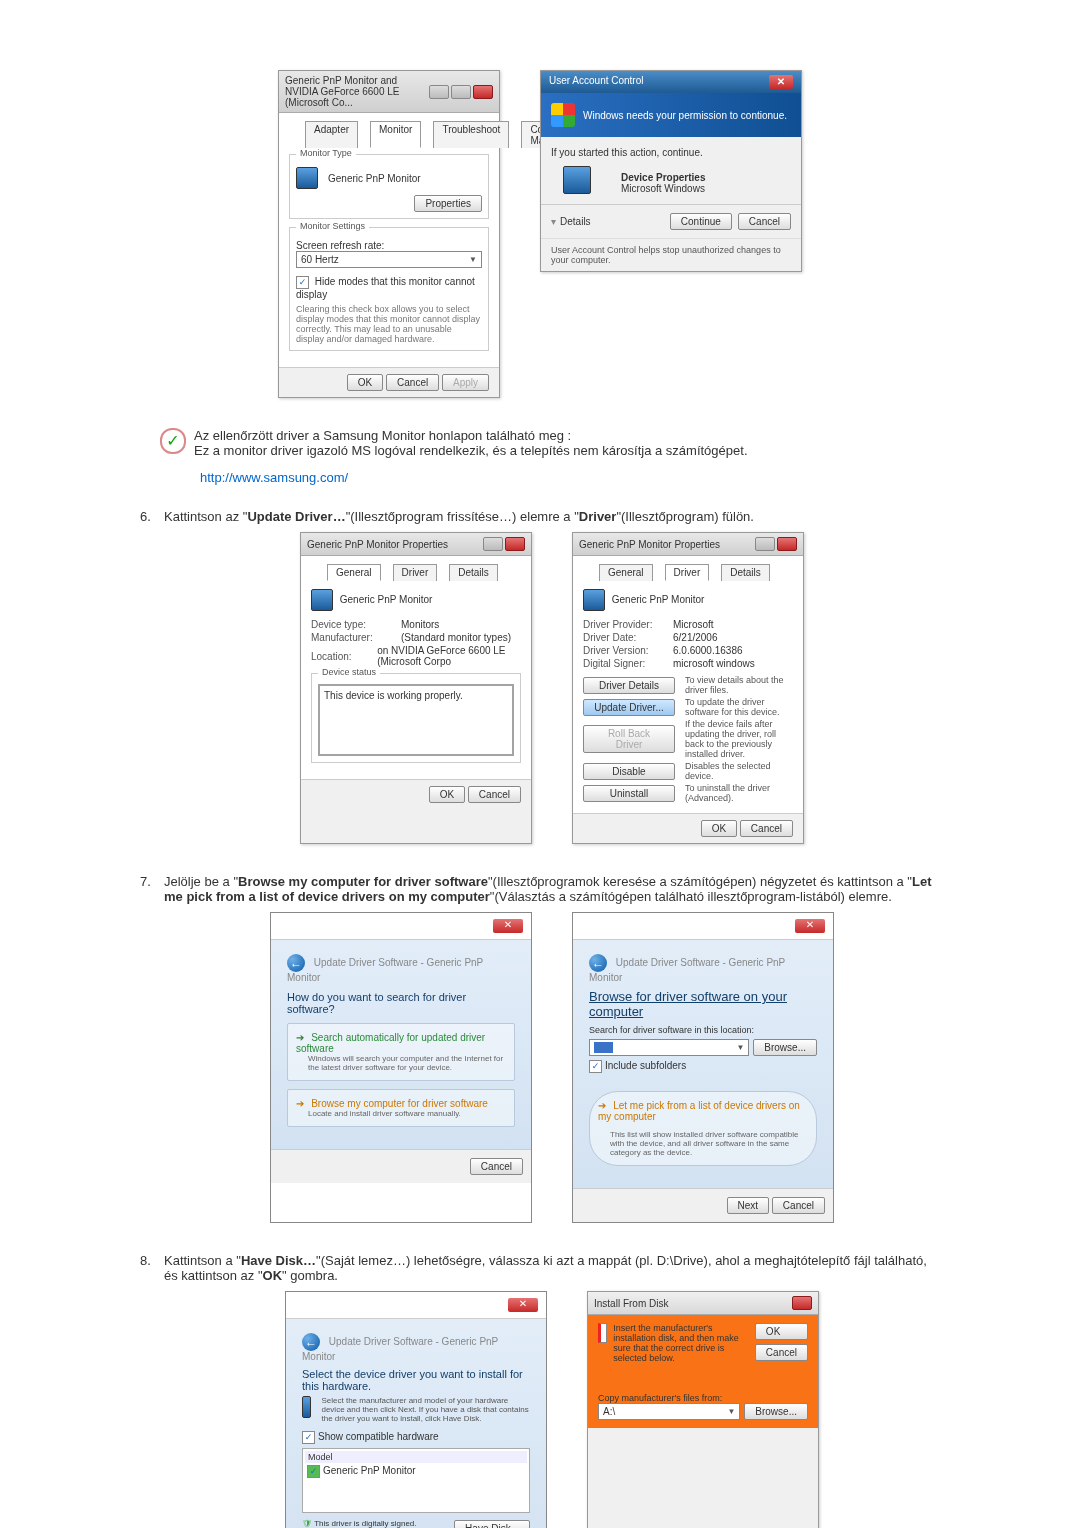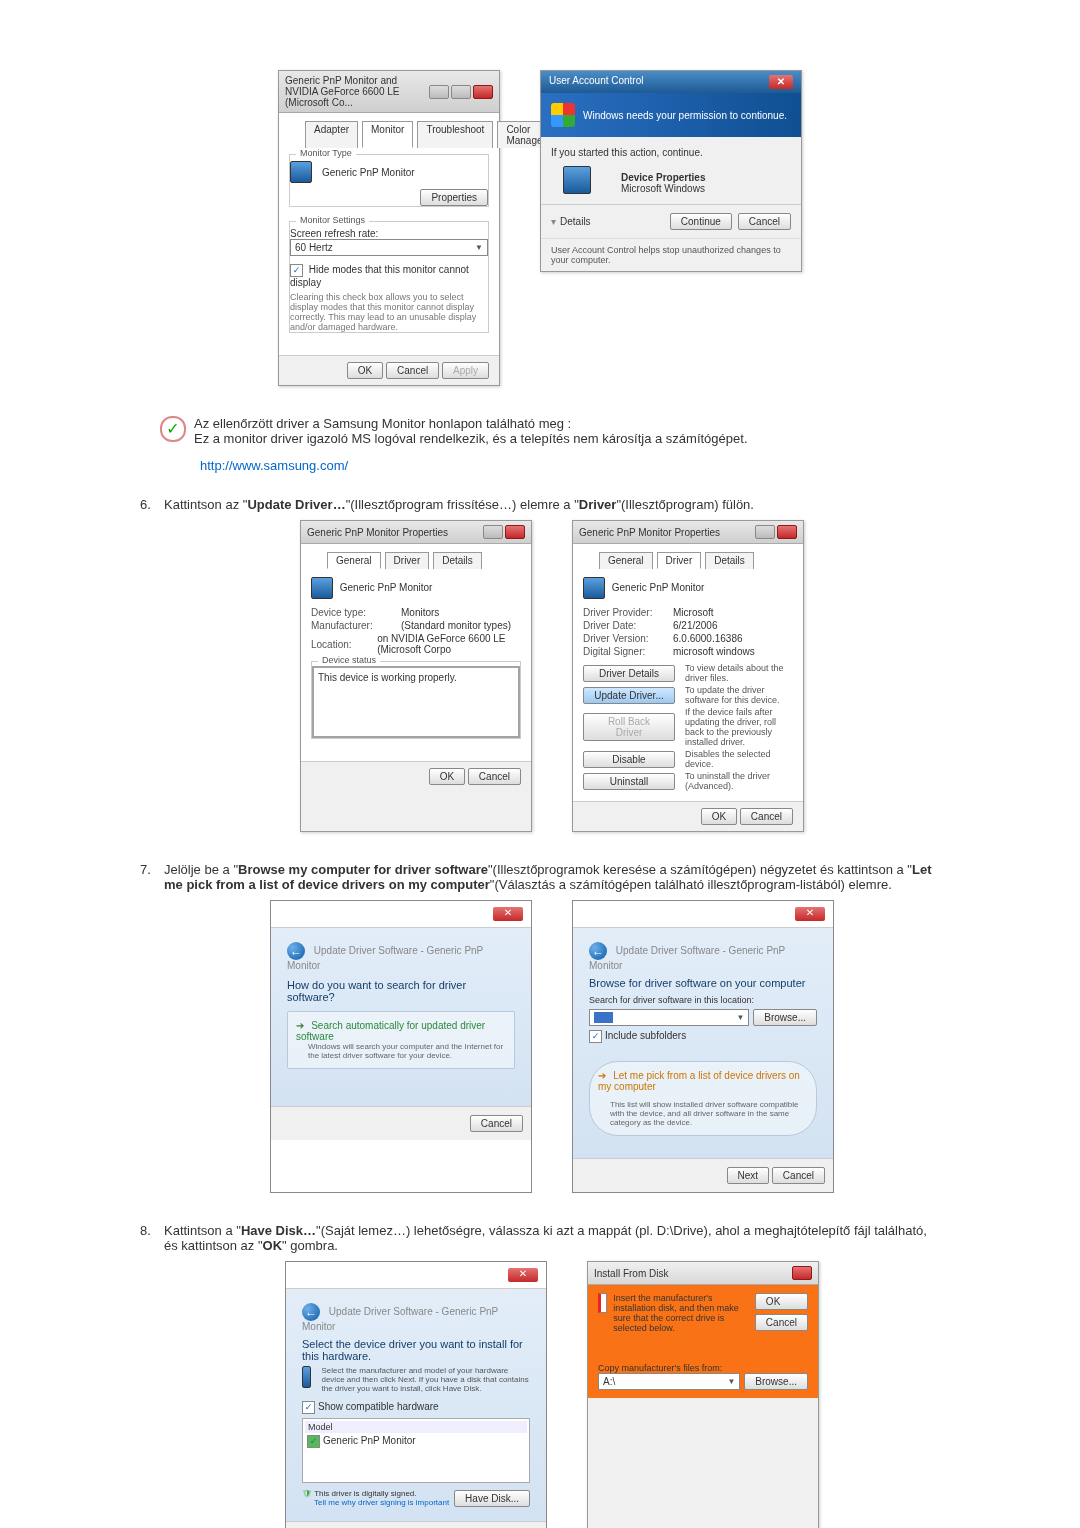--- a/index.html
+++ b/index.html
@@ -44,38 +44,39 @@
       border: 1px solid #8b1a1a;
       border-radius: 2px;
     }
     .winbtns span.gray { background: linear-gradient(to bottom,#ddd,#bbb); border-color:#888; }
     .dlg-body {
       background: #fff;
       padding: 8px 10px;
     }
     .tabs {
       display: flex;
-      gap: 4px;
+      gap: 12px;
       margin-bottom: 6px;
       padding-left: 16px;
     }
     .tab {
       border: 1px solid #999;
       border-bottom: none;
       padding: 2px 8px;
       background: #f3f3f3;
       font-size: 10px;
     }
     .tab.active {
       background: #fff;
       border-bottom: 1px solid #fff;
     }
     .groupbox {
       border: 1px solid #ccc;
-      margin-bottom: 14px;
+      padding: 6px;
+      margin-bottom: 8px;
       position: relative;
     }
     .grouplabel {
       position: absolute;
       top: -7px;
       left: 6px;
       background: #fff;
       padding: 0 4px;
       font-size: 9px;
       color: #555;
@@ -484,36 +485,41 @@
         <div style="margin-bottom:6px;">
           <span class="backarrow">←</span>
           <span style="color:#888;">Update Driver Software - Generic PnP Monitor</span>
         </div>
         <div style="color:#133f6b;font-size:11px;margin:8px 0 6px 0;">How do you want to search for driver software?</div>
         <div class="wiz-section">
           <span class="wiz-arrow">➔</span>
           <span class="wiz-link green">Search automatically for updated driver software</span>
           <div style="font-size:8px;color:#666;margin-left:12px;">Windows will search your computer and the Internet for the latest driver software for your device.</div>
         </div>
+        <div class="wiz-section">
+          <span class="wiz-arrow" style="color:#cc7700;">➔</span>
+          <span class="wiz-link orange">Browse my computer for driver software</span>
+          <div style="font-size:8px;color:#666;margin-left:12px;">Locate and install driver software manually.</div>
+        </div>
       </div>
       <div class="wiz-footer">
         <span class="btn">Cancel</span>
       </div>
     </div>
 
     <div class="wizard" style="width:260px;">
       <div class="wiz-head">
           <span class="wiz-close">✕</span>
         </div>
       <div class="wiz-body">
         <div style="margin-bottom:6px;">
           <span class="backarrow">←</span>
           <span style="color:#888;">Update Driver Software - Generic PnP Monitor</span>
         </div>
-        <div style="color:#133f6b;font-size:11px;margin-bottom:6px;">Browse for driver software on your computer</div>
+        <div style="color:#133f6b;font-size:13px;margin-bottom:6px;text-decoration:underline;">Browse for driver software on your computer</div>
         <div style="font-size:9px;">Search for driver software in this location:</div>
         <div style="display:flex;gap:4px;margin:4px 0;">
           <div class="dropdown" style="flex:1;">
             <span style="background:#3a72c8;color:#fff;padding:0 8px;">&nbsp;</span>
             <span class="arrow">▼</span>
           </div>
           <span class="btn">Browse...</span>
         </div>
         <div><span class="chk">✓</span><span>Include subfolders</span></div>
         <div class="wiz-section" style="margin-top:18px;border-radius:29px;">

